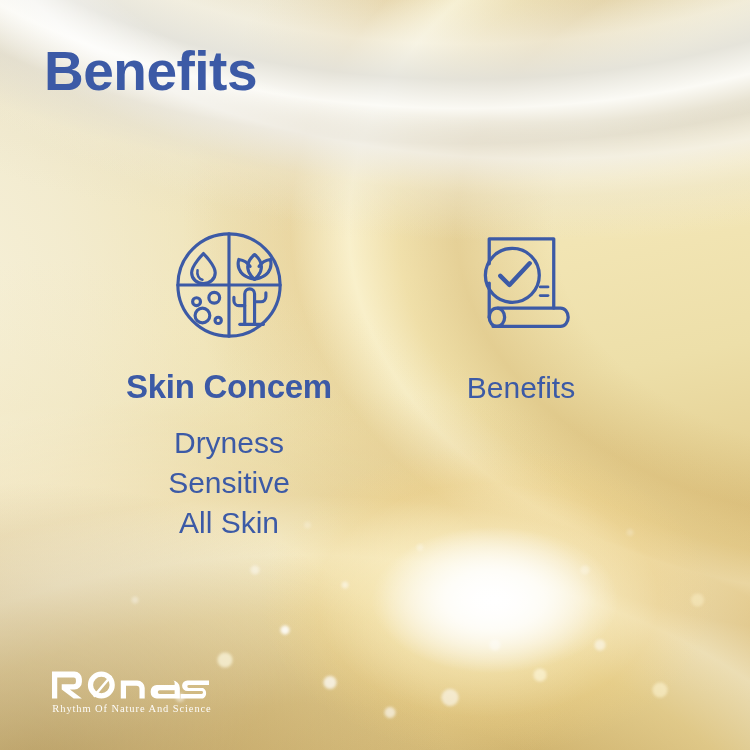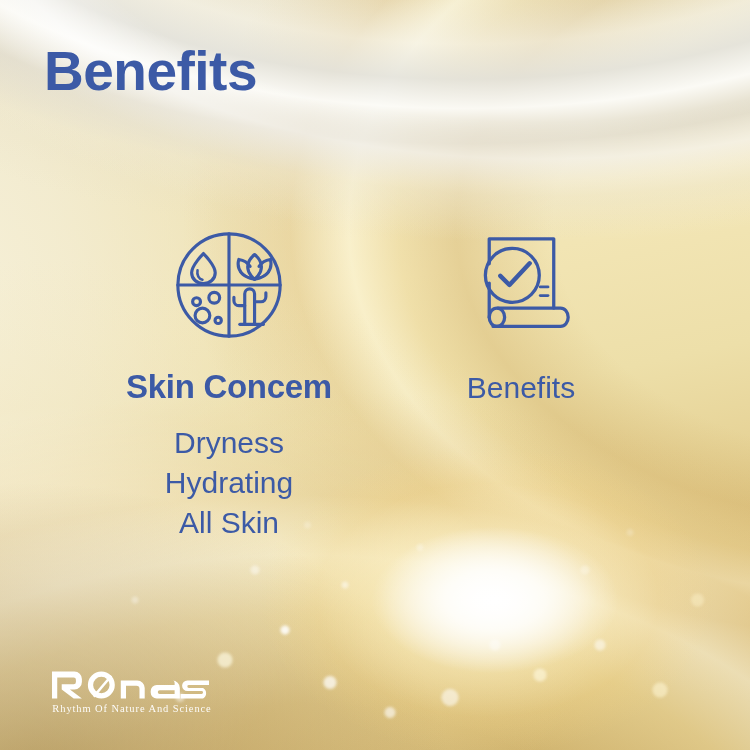--- a/index.html
+++ b/index.html
@@ -279,21 +279,21 @@
               <path d="M86 77 L92.5 77 C95.3 77 97.5 74.8 97.5 72 L97.5 68"></path>
               <line x1="71" y1="100" x2="95" y2="100"></line>
             </g>
           </svg>
         </div>
 
         <div class="col-heading">Skin Concem</div>
 
         <div class="col-list">
           <div>Dryness</div>
-          <div>Hydrating</div>
+          <div>Sensitive</div>
           <div>All Skin</div>
         </div>
       </div>
 
       <div class="col">
 
         <div class="col-icon">
           <svg width="104" height="118" viewBox="0 0 108 120">
             <g fill="none" stroke="#3c5aa6" stroke-width="3.4" stroke-linecap="round" stroke-linejoin="round">
 

